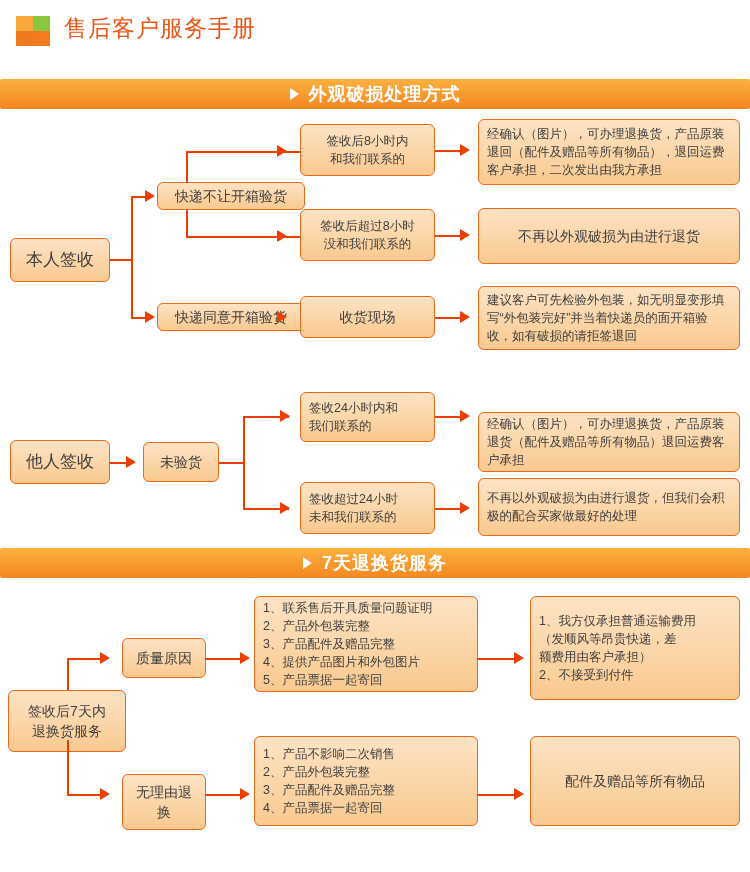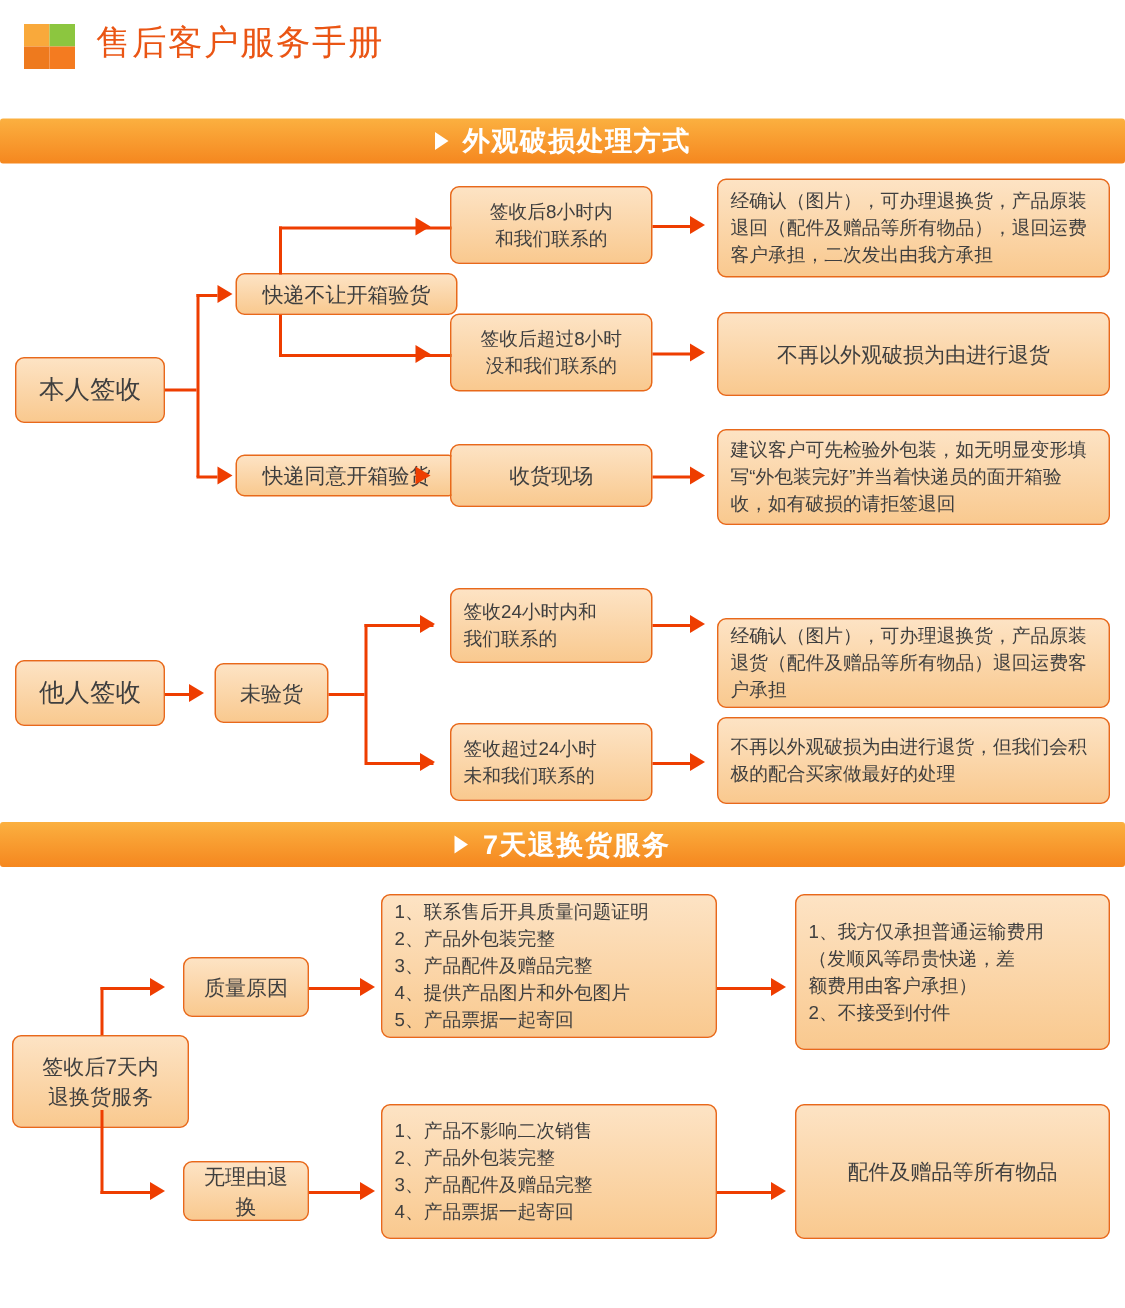--- a/index.html
+++ b/index.html
@@ -241,21 +241,21 @@
 <div class="ln h" style="left:67px; top:658px; width:36px;"></div>
 <div class="arrow" style="left:100px; top:652px;"></div>
 
 <div class="ln v" style="left:67px; top:740px; height:56px;"></div>
 <div class="ln h" style="left:67px; top:794px; width:36px;"></div>
 <div class="arrow" style="left:100px; top:788px;"></div>
 
 <div class="box mid center" style="left:122px; top:638px; width:84px; height:40px;justify-content:flex-end;">
   <span class="txt">质量原因</span>
 </div>
-<div class="box mid center" style="left:122px; top:774px; width:84px; height:40px;">
+<div class="box mid center" style="left:122px; top:774px; width:84px; height:56px;">
   <span class="txt">无理由退换</span>
 </div>
 
 <div class="ln h" style="left:206px; top:658px; width:38px;"></div>
 <div class="arrow" style="left:240px; top:652px;"></div>
 <div class="ln h" style="left:206px; top:794px; width:38px;"></div>
 <div class="arrow" style="left:240px; top:788px;"></div>
 
 <div class="box small" style="left:254px; top:596px; width:224px; height:96px;">
   <span class="txt">1、联系售后开具质量问题证明

